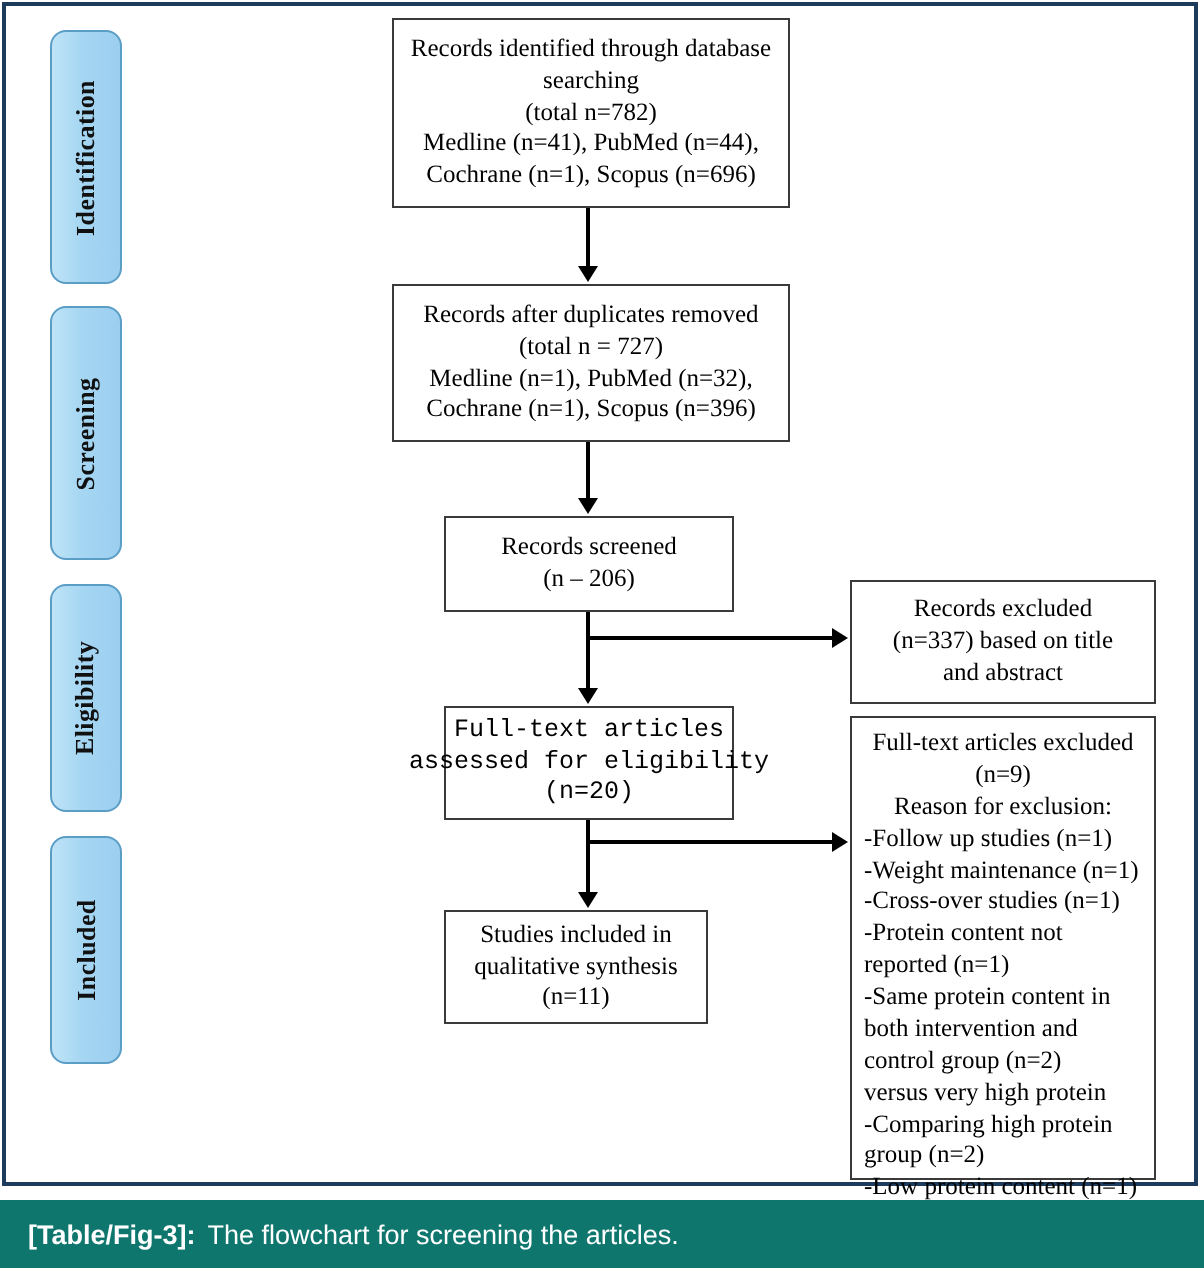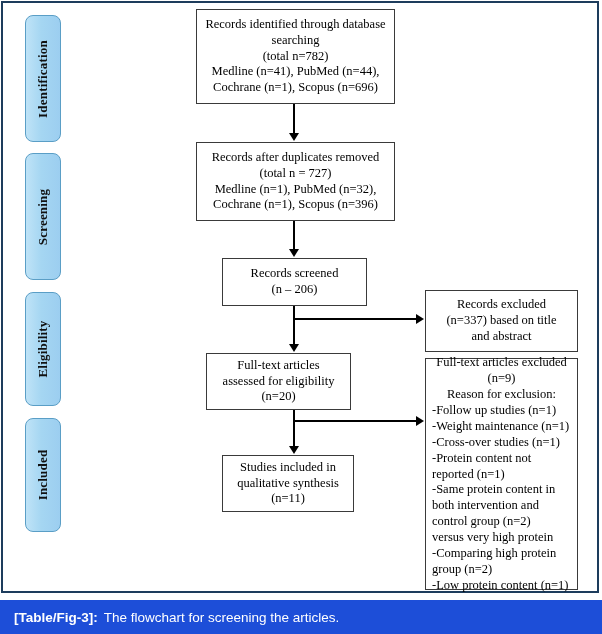--- a/index.html
+++ b/index.html
@@ -30,21 +30,21 @@
   .box{
     position:absolute;box-sizing:border-box;
     border:1px solid #3a3a3a;background:#ffffff;
     display:flex;flex-direction:column;align-items:center;justify-content:center;
     font-family:"Liberation Serif",serif;font-size:12.5px;line-height:1.27;
     color:#000000;text-align:center;padding:3px 7px;
   }
   .box .ln{display:block;white-space:nowrap;}
 
   
-  .box.reasons{justify-content:center;align-items:stretch;padding:5px 6px 4px 6px;}
+  .box.reasons{justify-content:space-between;align-items:stretch;padding:5px 6px 4px 6px;}
   .reasons .head{text-align:center;}
   .reasons .head .ln{white-space:nowrap;}
   .reasons .gap{height:8px;}
   .reasons .list{text-align:left;}
   .reasons .list .item{display:block;}
 
   
   .vline{position:absolute;background:#000000;width:2px;}
   .hline{position:absolute;background:#000000;height:2px;}
   .arrow-down{
@@ -54,21 +54,21 @@
   }
   .arrow-right{
     position:absolute;width:0;height:0;
     border-top:5px solid transparent;border-bottom:5px solid transparent;
     border-left:8px solid #000000;
   }
 
   
   #caption{
     position:absolute;left:0;top:600px;width:602px;height:34px;
-    background:#1d4ed8;color:#ffffff;
+    background:#0f766e;color:#ffffff;
     display:flex;align-items:center;
     font-family:"Liberation Sans",sans-serif;font-size:13.5px;
     padding-left:14px;box-sizing:border-box;
   }
   #caption .tag{font-weight:bold;margin-right:6px;}
   #caption .txt{font-weight:normal;}
 </style>
 </head>
 <body>
 
@@ -113,21 +113,21 @@
   <div class="box" style="left:222px;top:258px;width:145px;height:48px;">
     <span class="ln">Records screened</span>
     <span class="ln">(n – 206)</span>
   </div>
 
   <div class="vline" style="left:293px;top:306px;height:42px;"></div>
   <div class="arrow-down" style="left:289px;top:344px;"></div>
   <div class="hline" style="left:293px;top:318px;width:125px;"></div>
   <div class="arrow-right" style="left:416px;top:314px;"></div>
 
-  <div class="box" style="left:206px;top:353px;width:145px;height:57px;">
+  <div class="box" style="left:222px;top:353px;width:145px;height:57px;font-family:Liberation Mono, monospace;">
     <span class="ln">Full-text articles</span>
     <span class="ln">assessed for eligibility</span>
     <span class="ln">(n=20)</span>
   </div>
 
   <div class="vline" style="left:293px;top:410px;height:40px;"></div>
   <div class="arrow-down" style="left:289px;top:446px;"></div>
   <div class="hline" style="left:293px;top:420px;width:125px;"></div>
   <div class="arrow-right" style="left:416px;top:416px;"></div>
 

